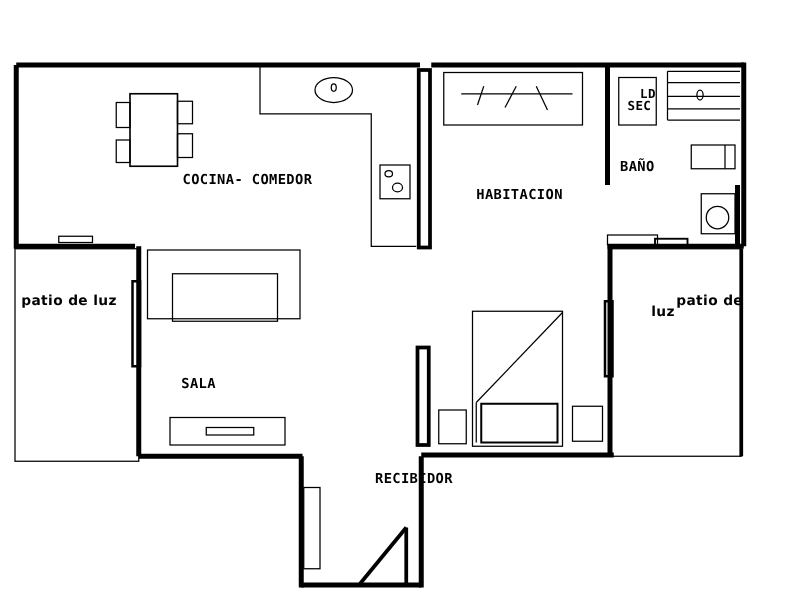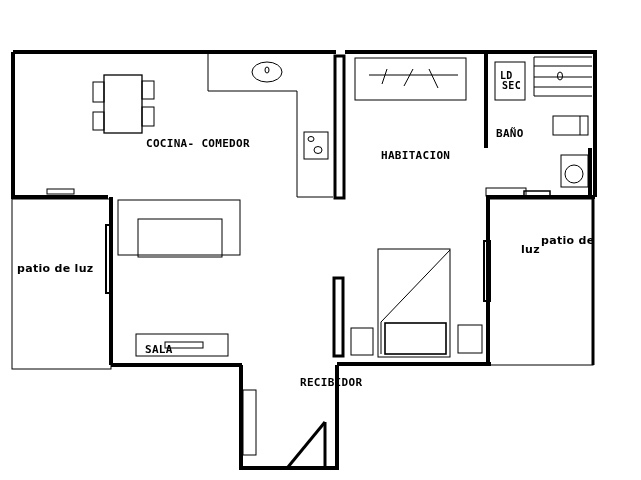--- a/index.html
+++ b/index.html
@@ -90,19 +90,19 @@
 
     <rect x="243" y="390" width="13" height="65" stroke-width="1"></rect>
     <line x1="325" y1="422" x2="325" y2="467" stroke-width="3"></line>
     <line x1="288" y1="467" x2="325" y2="422" stroke-width="3"></line>
   </g>
 </svg>
 
 <span class="lbl" style="left:146px;top:138px;text-align:center;">COCINA- COMEDOR</span>
 <span class="lbl" style="left:369px;top:150px;padding-left:12px;">HABITACION</span>
 <span class="lbl" style="left:496px;top:128px;">BAÑO</span>
-<span class="lbl" style="left:145px;top:301px;margin-top:43px;">SALA</span>
+<span class="lbl" style="left:145px;top:301px;">SALA</span>
 <span class="lbl" style="left:262px;top:377px;padding-left:38px;">RECIBIDOR</span>
-<span class="lbl" style="left:17px;top:235px;font-family:'DejaVu Sans',sans-serif;margin-top:28px;">patio de luz</span>
+<span class="lbl" style="left:17px;top:235px;font-family:'DejaVu Sans',sans-serif;">patio de luz</span>
 <span class="lbl" style="left:521px;top:235px;font-family:'DejaVu Sans',sans-serif;margin-left:20px;">patio de</span>
 <span class="lbl" style="left:521px;top:244px;font-family:'DejaVu Sans',sans-serif;">luz</span>
-<span class="lbl" style="left:500px;top:71px;font-size:10px;line-height:10px;">LD</span>
+<span class="lbl" style="left:512px;top:71px;font-size:10px;line-height:10px;">LD</span>
 <span class="lbl" style="left:502px;top:81px;font-size:10px;line-height:10px;">SEC</span>
 
 </body></html>

